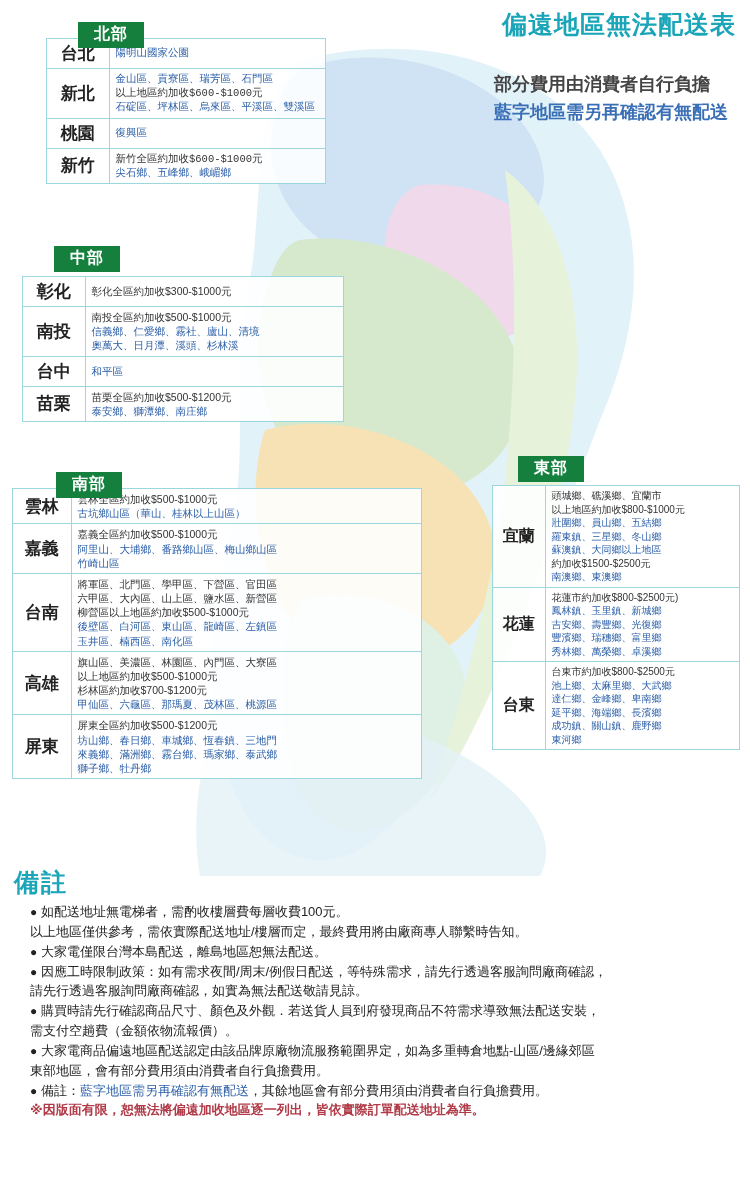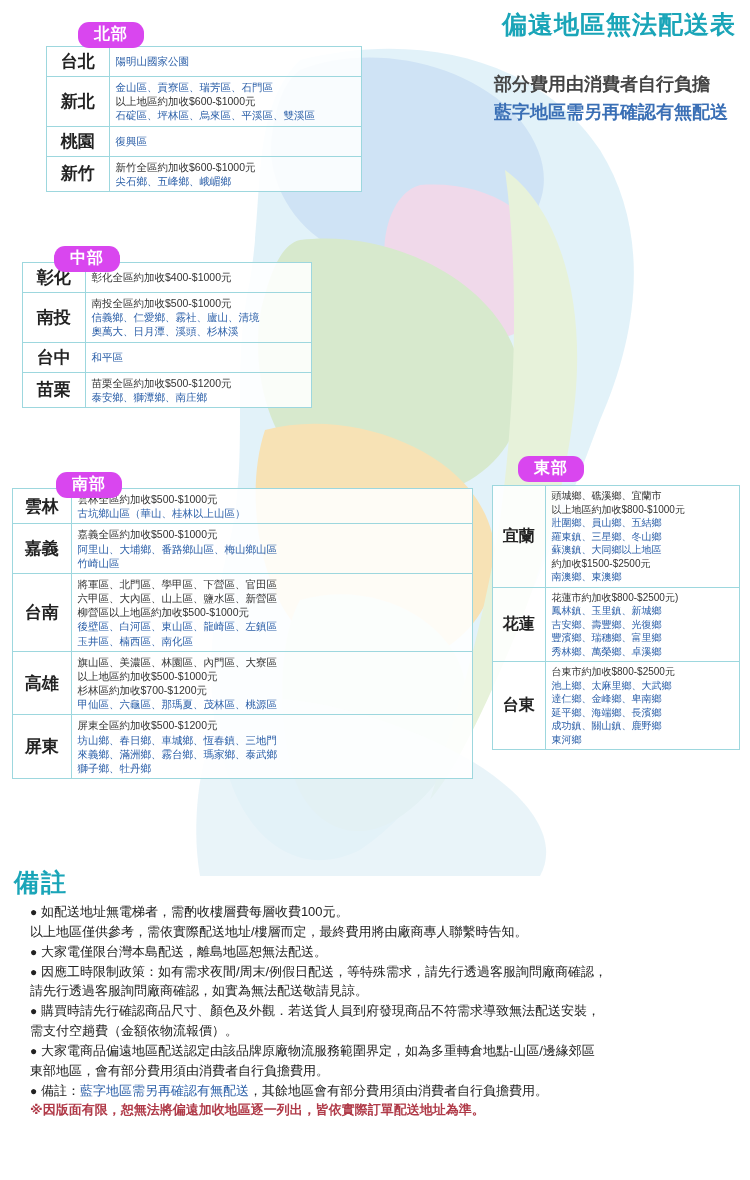--- a/index.html
+++ b/index.html
@@ -32,52 +32,51 @@
 
   
   .card {
     position: absolute;
     background: rgba(255,255,255,0.88);
     border: 1px solid #9dd7de;
     z-index: 3;
   }
   .card-header {
     position: absolute;
-    background: #d946ef;
+    background: #15803d;
     color: #fff;
     font-size: 16px;
     font-weight: bold;
     padding: 2px 16px 3px 16px;
     z-index: 4;
     letter-spacing: 1px;
-    border-radius: 11px;
   }
   table.rows { width: 100%; border-collapse: collapse; }
   table.rows td { vertical-align: middle; border-top: 1px solid #9dd7de; }
   table.rows tr:first-child td { border-top: none; }
   td.city {
     width: 62px;
     font-size: 17px; font-weight: bold; color: #222;
     text-align: center; padding: 3px 2px;
     border-right: 1px solid #9dd7de;
     white-space: nowrap;
   }
   td.detail {
     font-size: 10.5px; line-height: 1.35; color: #333;
     padding: 3px 4px 3px 6px;
   }
   .blue { color: #2b5fa8; }
   .plain { color: #333; }
 
   
-  #card-north   { left: 46px;  top: 46px;  width: 316px; }
+  #card-north   { left: 46px;  top: 38px;  width: 280px; font-family: Liberation Mono, monospace; }
   #hdr-north    { left: 78px;  top: 22px; }
-  #card-central { left: 22px;  top: 262px; width: 290px; }
+  #card-central { left: 22px;  top: 276px; width: 322px; }
   #hdr-central  { left: 54px;  top: 246px; }
-  #card-south   { left: 12px;  top: 488px; width: 461px; }
+  #card-south   { left: 12px;  top: 488px; width: 410px; }
   #hdr-south    { left: 56px;  top: 472px; }
   #card-east    { left: 492px; top: 485px; width: 248px; }
   #hdr-east     { left: 518px; top: 456px; }
 
   #card-east td.city { width: 52px; font-size: 16px; }
   #card-east td.detail { font-size: 10px; }
   #card-south td.city { width: 58px; }
 
   
   .notes { position: absolute; left: 14px; top: 866px; width: 726px; z-index: 6; }
@@ -155,21 +154,21 @@
       </table>
   </div>
 
   <div class="card-header" id="hdr-central">中部</div>
   <div class="card" id="card-central">
     <table class="rows">
         <tbody>
           <tr>
             <td class="city">彰化</td>
             <td class="detail">
-              <div class="plain">彰化全區約加收$400-$1000元</div>
+              <div class="plain">彰化全區約加收$300-$1000元</div>
             </td>
           </tr>
           <tr>
             <td class="city">南投</td>
             <td class="detail">
               <div class="plain">南投全區約加收$500-$1000元</div>
               <div class="blue">信義鄉、仁愛鄉、霧社、廬山、清境</div>
               <div class="blue">奧萬大、日月潭、溪頭、杉林溪</div>
             </td>
           </tr>

